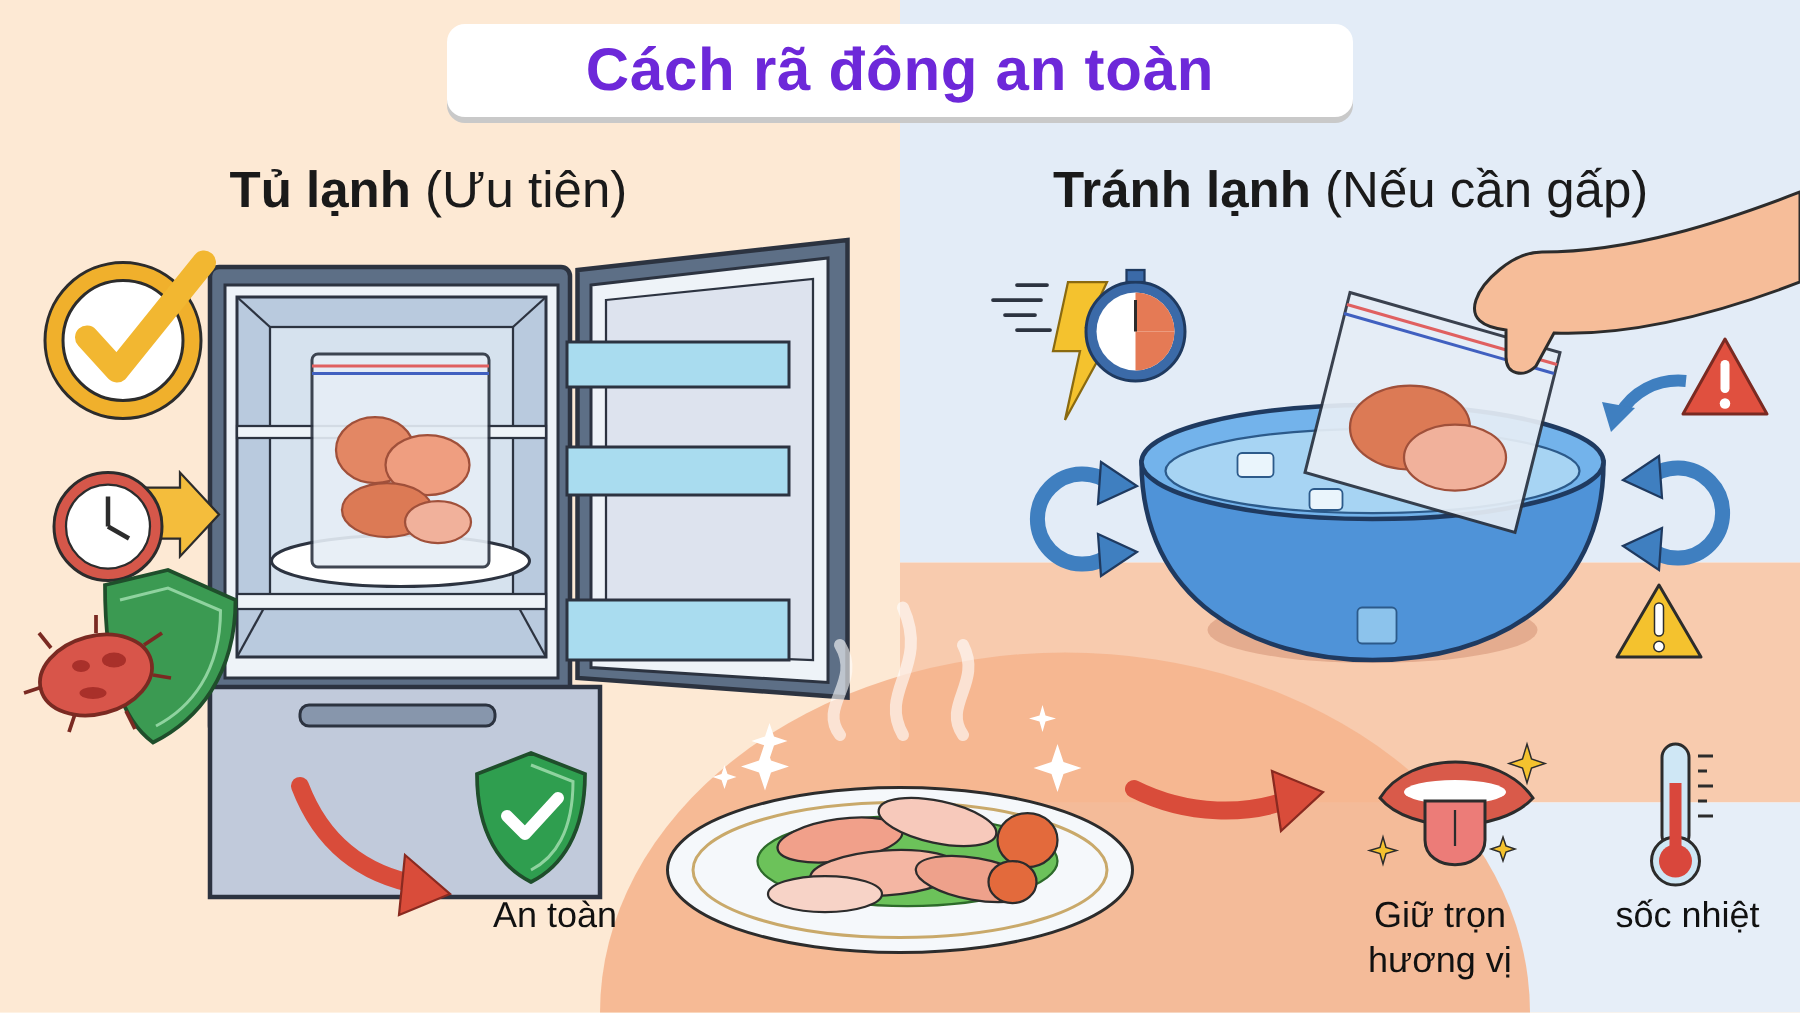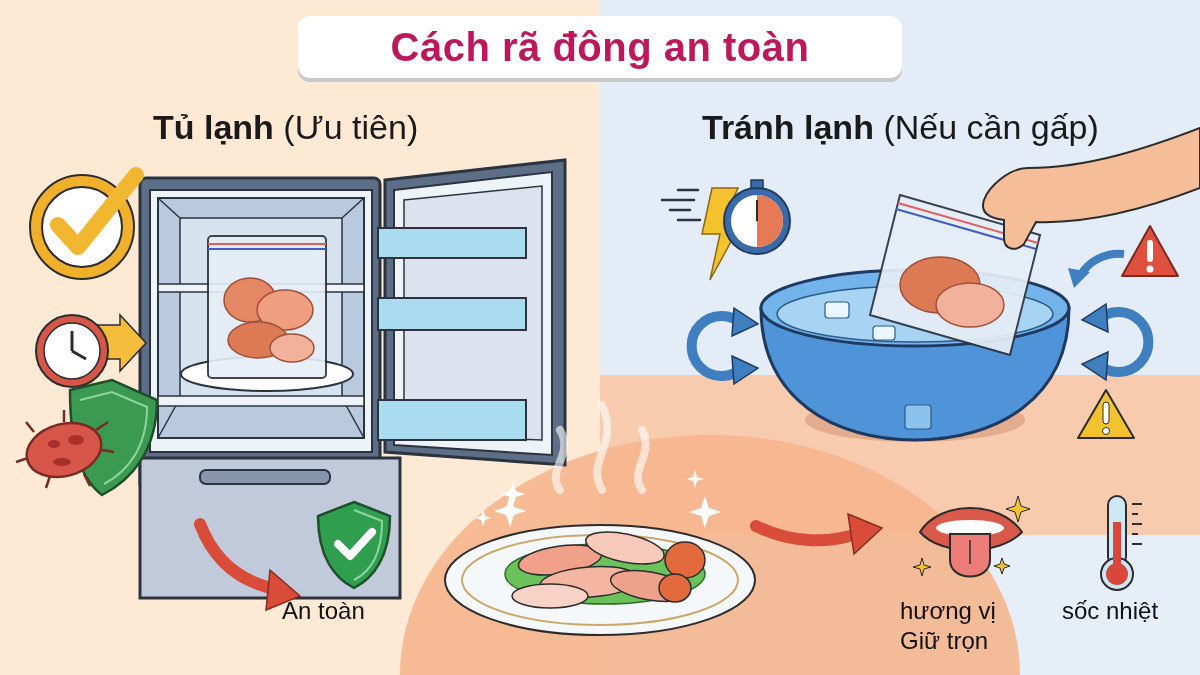--- a/index.html
+++ b/index.html
@@ -3,24 +3,24 @@
 <meta charset="utf-8">
 <style>
   html,body{margin:0;padding:0;}
   body{width:1200px;height:675px;overflow:hidden;position:relative;font-family:"Liberation Sans","DejaVu Sans",sans-serif;}
   .bg-left{position:absolute;left:0;top:0;width:600px;height:675px;background:#fde9d4;}
   .bg-right{position:absolute;left:600px;top:0;width:600px;height:375px;background:#e3ecf7;}
   .bg-table{position:absolute;left:600px;top:375px;width:600px;height:160px;background:#f8cbae;}
   .bg-right-bottom{position:absolute;left:600px;top:535px;width:600px;height:140px;background:#e6eef8;}
   .plate-blob{position:absolute;left:400px;top:435px;width:620px;height:480px;border-radius:50%;background:#f5b58e;opacity:.9;}
   .title-box{position:absolute;left:298px;top:16px;width:604px;height:62px;background:#fff;border-radius:12px;box-shadow:0 4px 0 #c9c9c9;display:flex;align-items:center;justify-content:center;}
-  .title-box span{font-size:40px;font-weight:bold;color:#be185d;letter-spacing:.5px;}
+  .title-box span{font-size:40px;font-weight:bold;color:#6d28d9;letter-spacing:.5px;}
   .section-title{position:absolute;font-size:34px;color:#1a1a1a;white-space:nowrap;}
   .section-title b{font-weight:bold;}
-  .caption{position:absolute;font-size:24px;color:#111;text-align:left;line-height:30px;}
+  .caption{position:absolute;font-size:24px;color:#111;text-align:center;line-height:30px;}
   svg{position:absolute;overflow:visible;}
 </style>
 </head>
 <body>
 
 <div class="bg-left"></div>
 <div class="bg-right"></div>
 <div class="bg-table"></div>
 <div class="bg-right-bottom"></div>
 <div class="plate-blob"></div>
@@ -234,18 +234,18 @@
   <g stroke="#2c2c2c" stroke-width="2">
       <line x1="34" y1="10" x2="44" y2="10"></line>
       <line x1="34" y1="20" x2="40" y2="20"></line>
       <line x1="34" y1="30" x2="44" y2="30"></line>
       <line x1="34" y1="40" x2="40" y2="40"></line>
       <line x1="34" y1="50" x2="44" y2="50"></line>
     </g>
 </svg>
 
 <div class="caption" style="left:900px;top:596px;width:120px;">
+  <div>Giữ trọn</div>
   <div>hương vị</div>
-  <div>Giữ trọn</div>
 </div>
 <div class="caption" style="left:1062px;top:596px;width:126px;">
   <div>sốc nhiệt</div>
 </div>
 
 </body></html>

